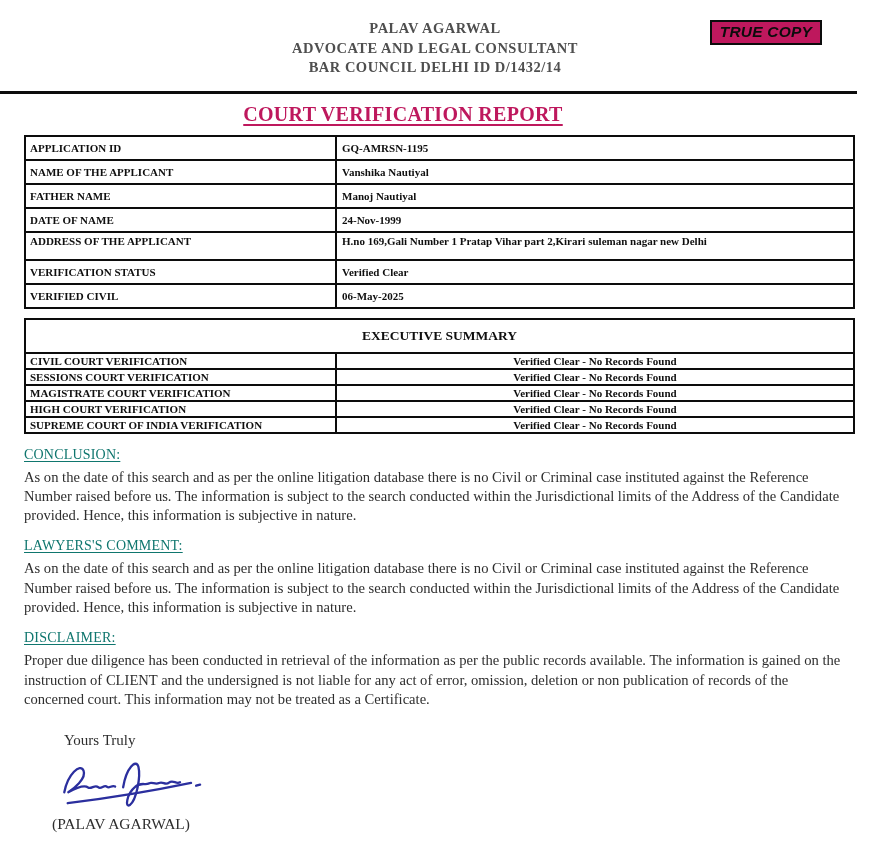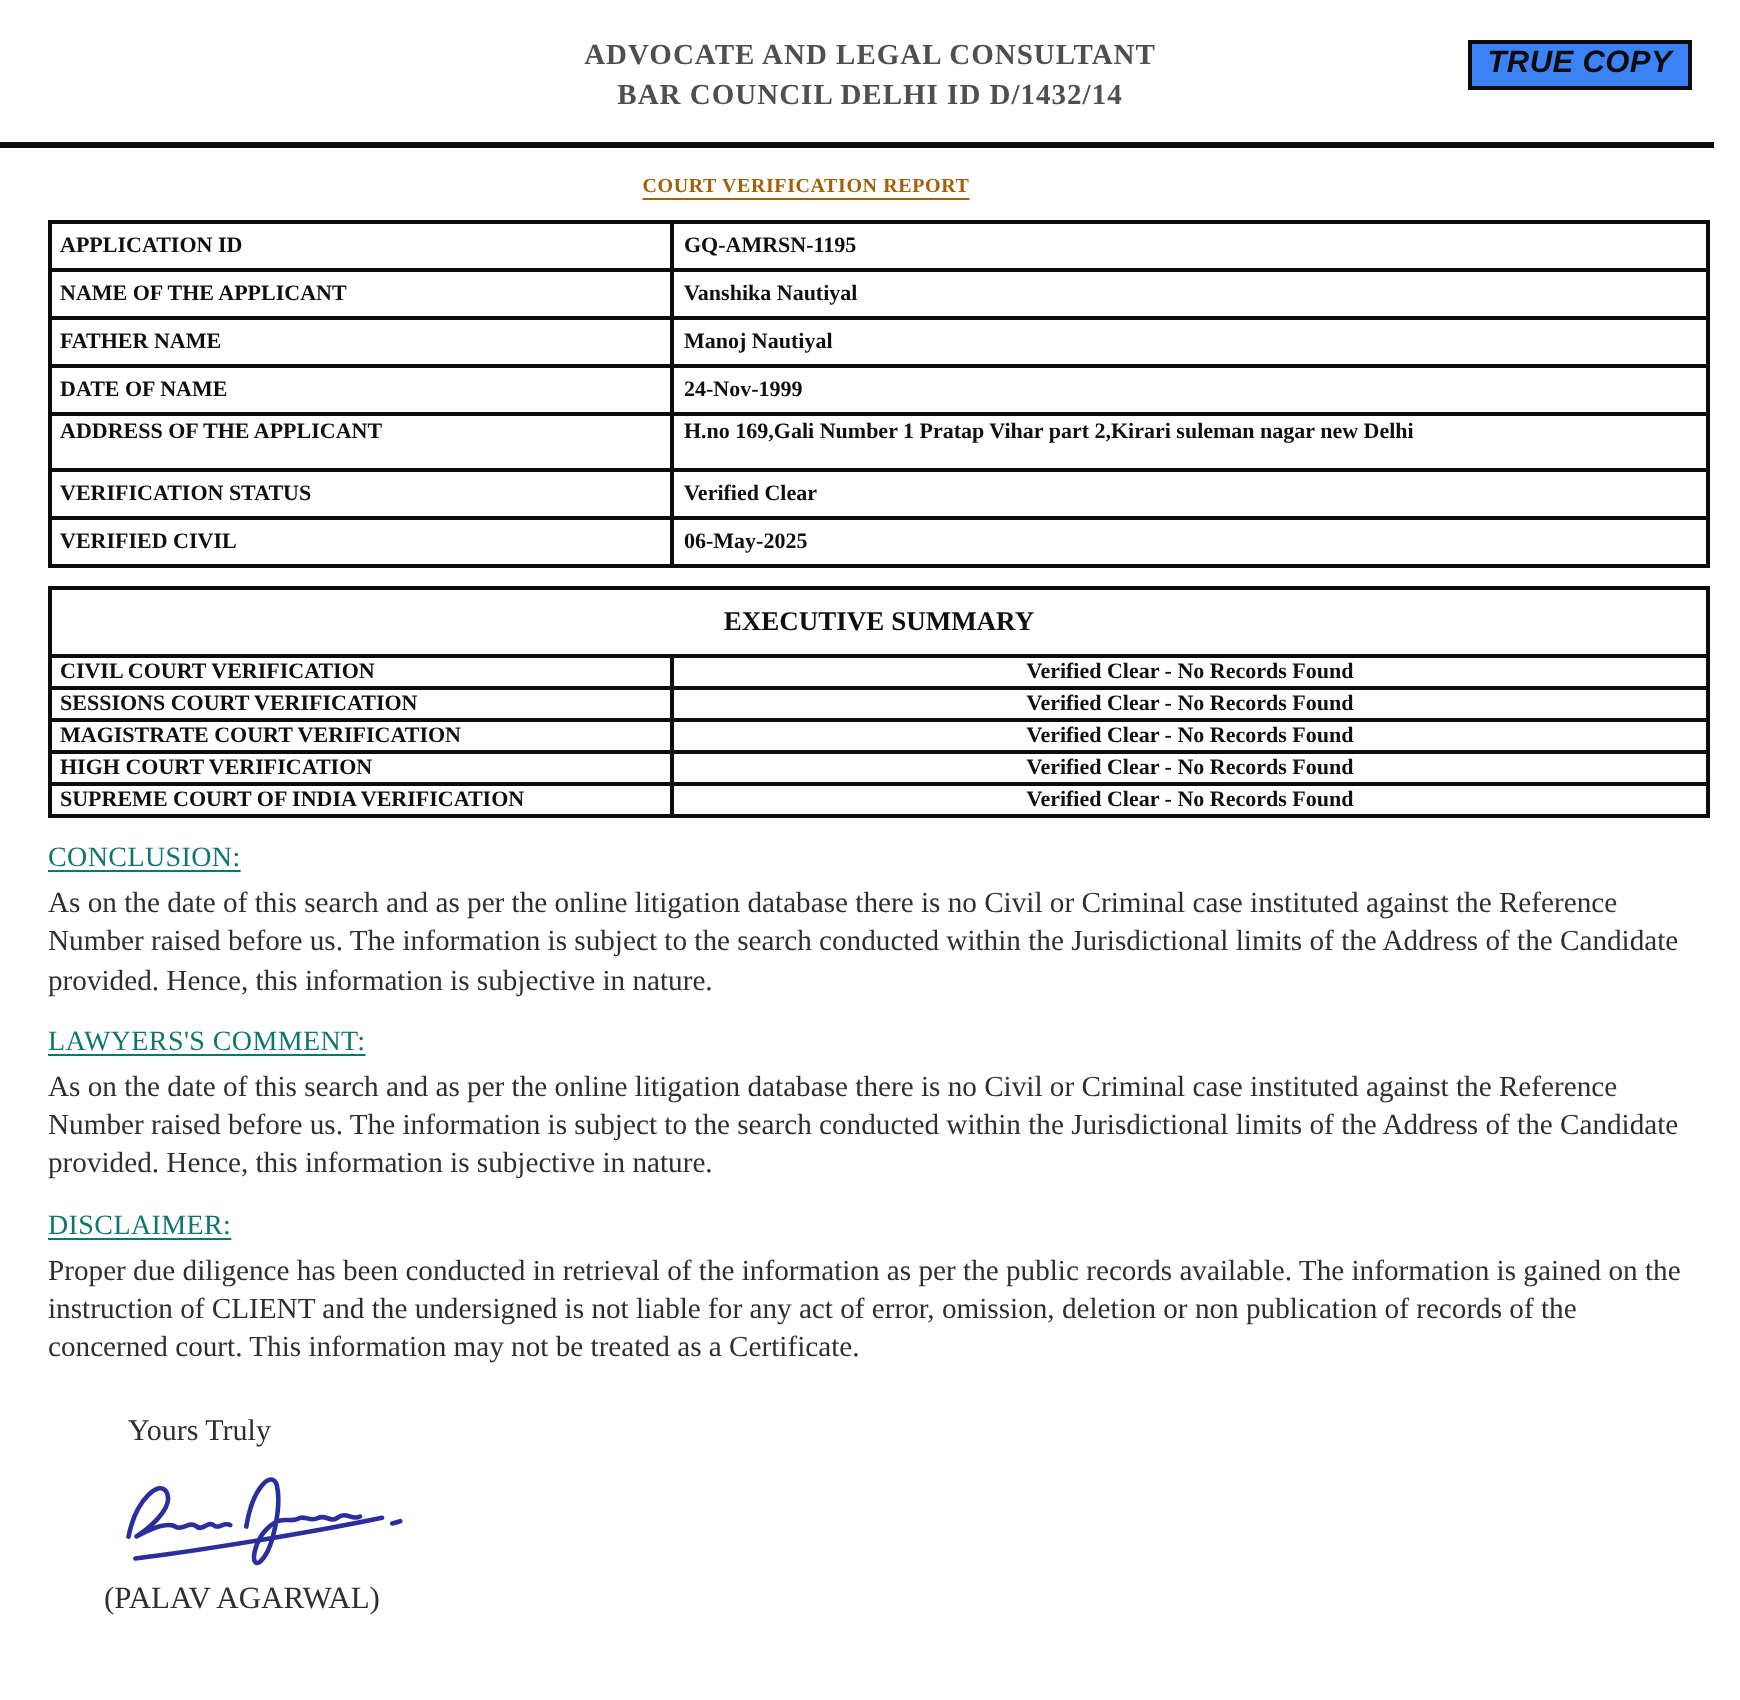--- a/index.html
+++ b/index.html
@@ -19,24 +19,24 @@
   .letterhead .lh-line {
     font-size: 14.5px;
     font-weight: bold;
     color: #4f4f4f;
     letter-spacing: 0.5px;
     line-height: 19.5px;
   }
 
   .true-copy-box {
     position: absolute;
-    top: 20px; right: 24px;
+    top: 20px; right: 48px;
     border: 2.5px solid #0c0c0c;
     padding: 1px 8px 2px 8px;
-    background: #3b82f6;
+    background: #be185d;
   }
   .true-copy-box span {
     font-family: "Liberation Sans", sans-serif;
     font-style: italic;
     font-weight: bold;
     font-size: 15.5px;
     color: #0c0c0c;
     letter-spacing: 0.2px;
   }
 
@@ -48,23 +48,23 @@
   }
 
   
   .title-wrap {
     width: 758px;
     margin: 9px 0 0 24px;
     text-align: center;
   }
   .title-wrap h1 {
     display: inline-block;
-    font-size: 10px;
-    font-weight: bold;
-    color: #a16207;
+    font-size: 20px;
+    font-weight: bold;
+    color: #be185d;
     letter-spacing: 0.3px;
     text-decoration: underline;
     text-underline-offset: 3px;
   }
 
   
   table.doc-table {
     border-collapse: collapse;
     margin: 9px 0 0 24px;
     width: 829px;
@@ -129,20 +129,21 @@
   .name-line {
     margin: 3px 0 0 52px;
     font-size: 15.5px;
     color: #2e2e2e;
   }
 </style>
 </head>
 <body>
 
 <div class="letterhead">
+  <div class="lh-line">PALAV AGARWAL</div>
   <div class="lh-line">ADVOCATE AND LEGAL CONSULTANT</div>
   <div class="lh-line">BAR COUNCIL DELHI ID D/1432/14</div>
 </div>
 
 <div class="true-copy-box">
   <span>TRUE COPY</span>
 </div>
 
 <div class="thick-rule"></div>
 

